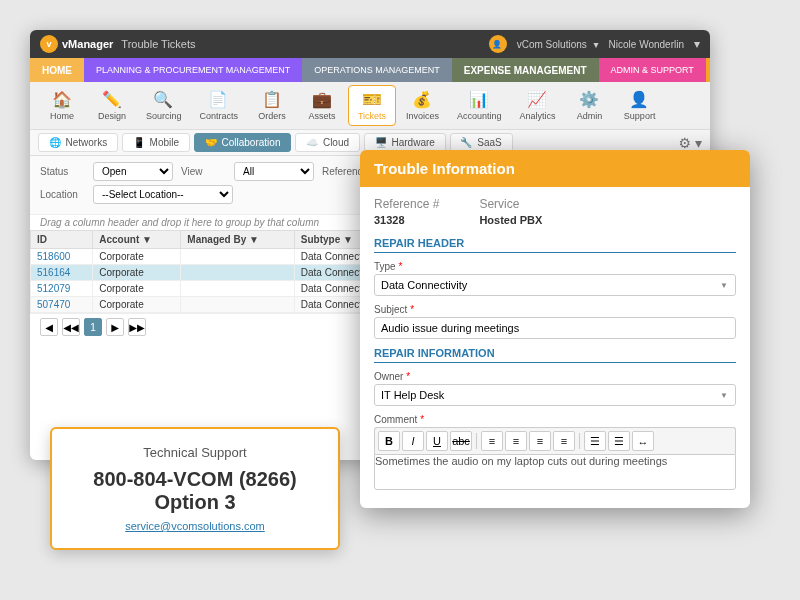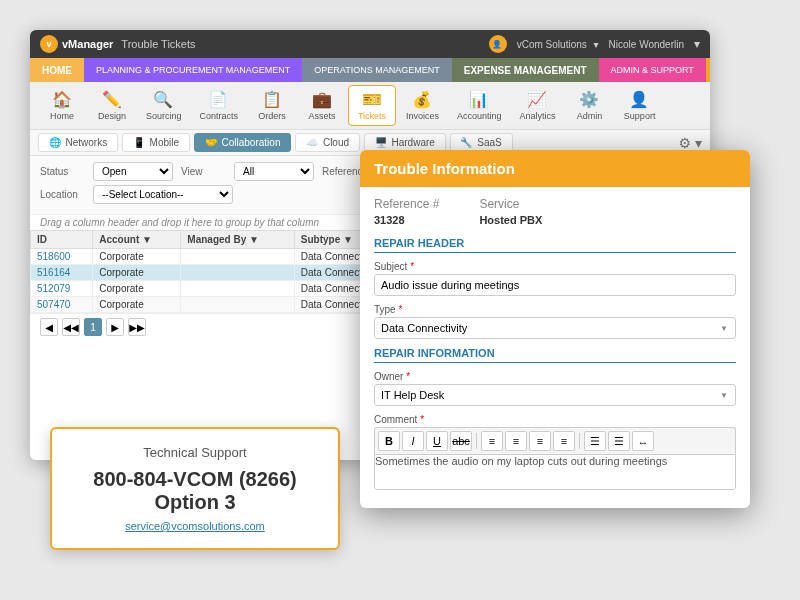--- a/index.html
+++ b/index.html
@@ -678,36 +678,36 @@
         <div class="info-field">
           <label>Service</label>
           <span class="value">Hosted PBX</span>
         </div>
       </div>
 
       <div class="section-header">REPAIR HEADER</div>
 
       <div class="form-field">
         <label>
-          <span>Subject</span>
-          <span class="required-star"> *</span>
-        </label>
-        <input class="form-input" type="text" value="Audio issue during meetings" style="">
-      </div>
-
-      <div class="form-field">
-        <label>
           <span>Type</span>
           <span class="required-star"> *</span>
         </label>
         <div class="select-wrapper">
           <select class="form-select">
             <option>Data Connectivity</option>
           </select>
         </div>
+      </div>
+
+      <div class="form-field">
+        <label>
+          <span>Subject</span>
+          <span class="required-star"> *</span>
+        </label>
+        <input class="form-input" type="text" value="Audio issue during meetings" style="">
       </div>
 
       <div class="section-header">REPAIR INFORMATION</div>
 
       <div class="form-field">
         <label>
           <span>Owner</span>
           <span class="required-star"> *</span>
         </label>
         <div class="select-wrapper">

